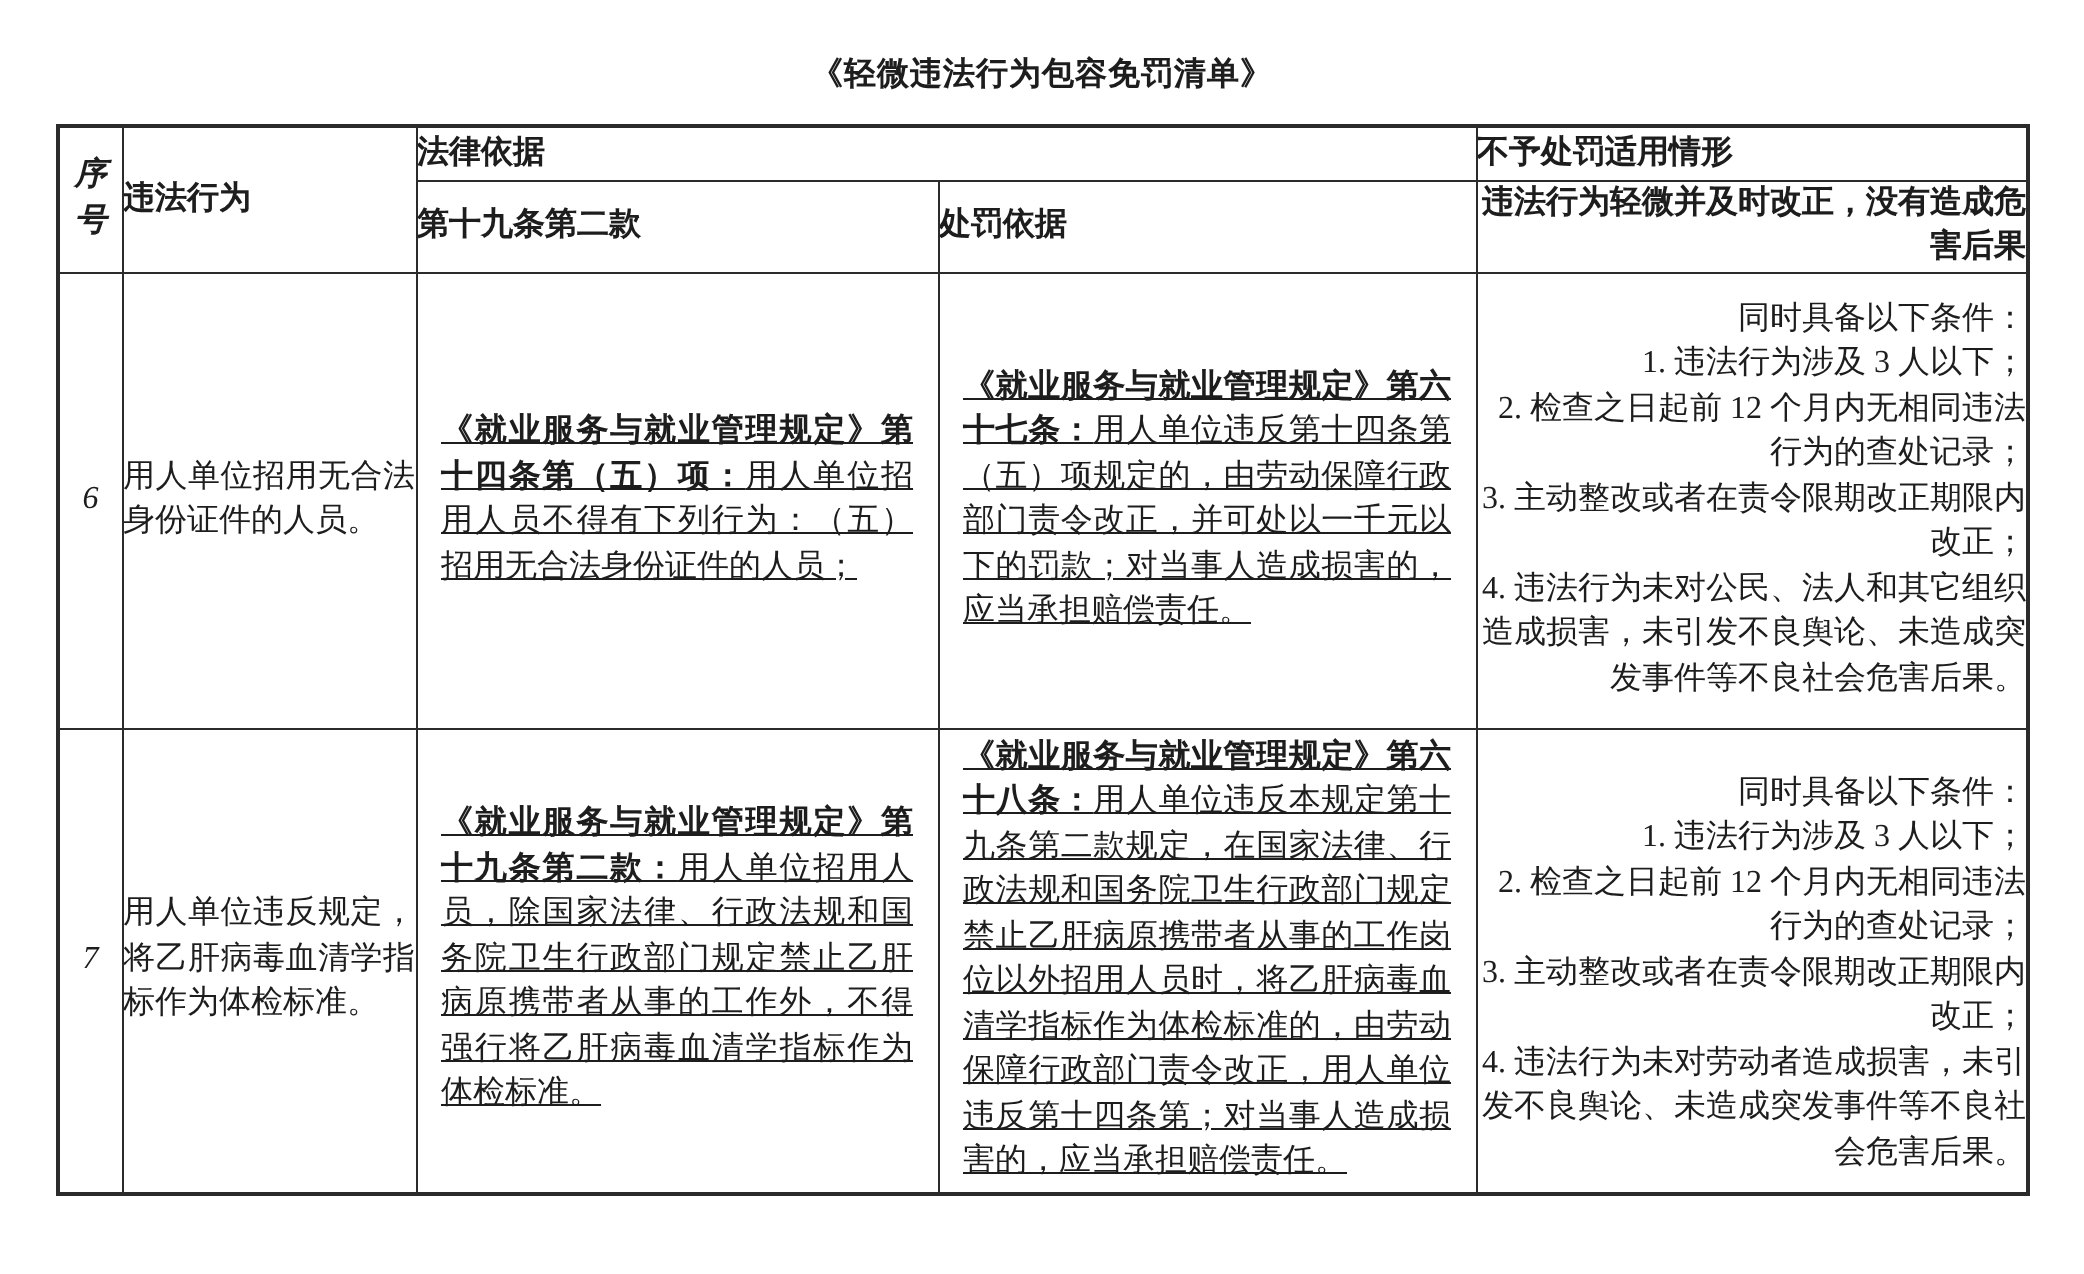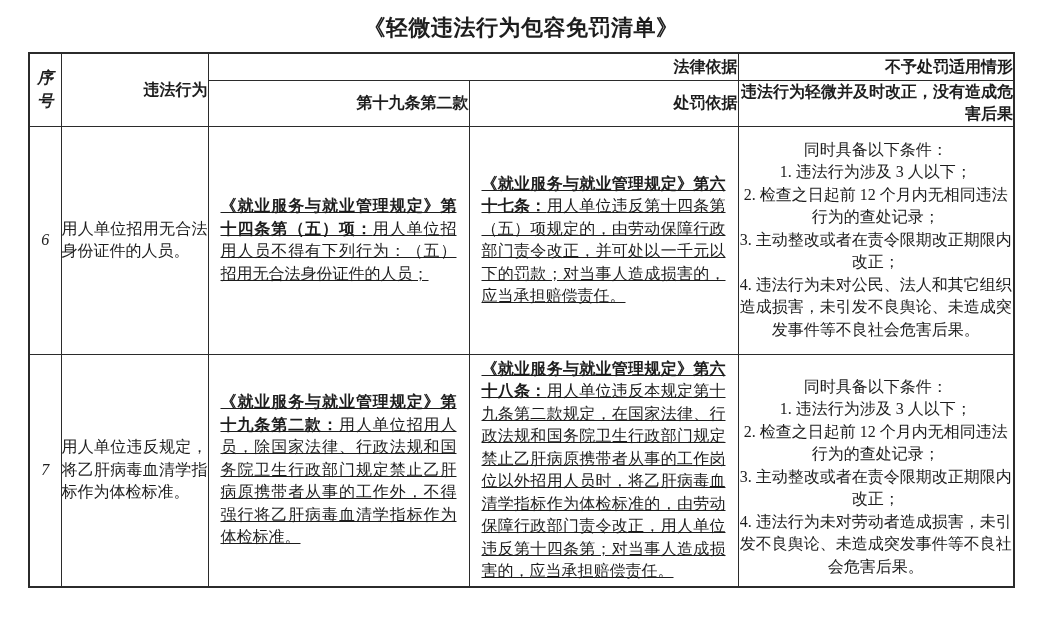--- a/index.html
+++ b/index.html
@@ -8,23 +8,23 @@
   }
   body {
     width: 1042px;
     height: 637px;
     background: #ffffff;
     font-family: "Liberation Serif", "DejaVu Serif", serif;
     color: #1d1d1d;
     overflow: hidden;
   }
   .page-title {
-    padding-top: 14px;
+    padding-top: 24px;
     text-align: center;
-    font-size: 22px;
+    font-size: 16px;
     font-weight: bold;
     line-height: 27px;
     letter-spacing: 0.5px;
   }
   table.doc-table {
     border-collapse: collapse;
     table-layout: fixed;
     width: 985px;
     margin: 11px 0 0 28px;
     border: 2px solid #2b2b2b;
@@ -35,21 +35,21 @@
     line-height: 22.5px;
     vertical-align: middle;
     padding: 0;
     overflow: hidden;
   }
   tr.h1 { height: 27px; }
   tr.h2 { height: 46px; }
   tr.r6 { height: 228px; }
   tr.r7 { height: 223px; }
   .hdr {
-    text-align: right;
+    text-align: left;
     font-weight: bold;
   }
   .seq {
     text-align: center;
     padding: 0 1px;
     font-style: italic;
   }
   .exemption-sub {
     text-align: right;
     font-weight: bold;
@@ -63,21 +63,21 @@
   .par {
     margin: 3px;
     text-align: justify;
     text-justify: inter-ideograph;
     padding: 0 9px;
     text-decoration: underline;
   }
   .cond {
     vertical-align: top;
     white-space: pre-line;
-    text-align: center;
+    text-align: right;
     padding: 4px 6px 0 8px;
   }
   tr.r7 td.cond {
     padding-top: 14px;
   }
 </style>
 </head>
 <body>
 
 <div class="page-title">《轻微违法行为包容免罚清单》</div>

